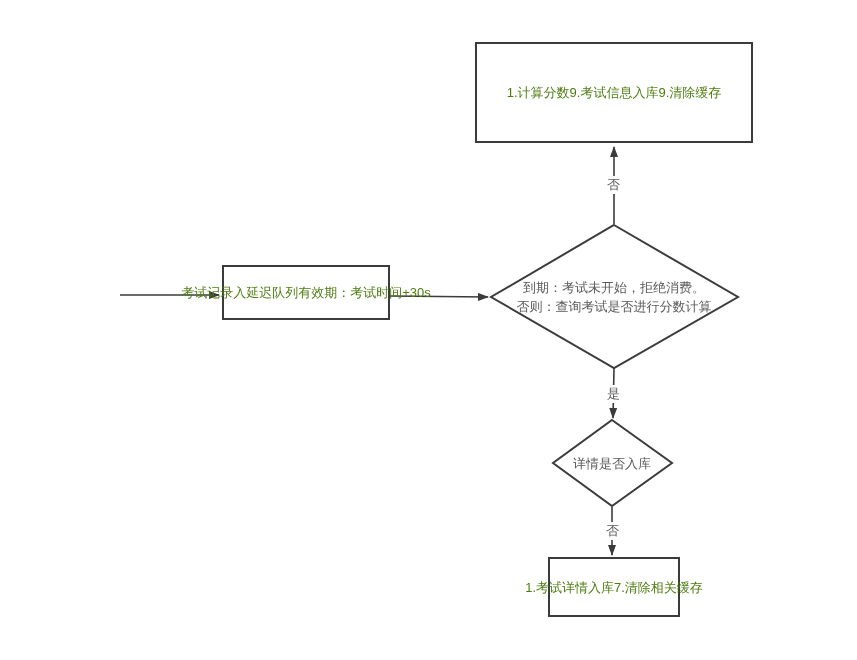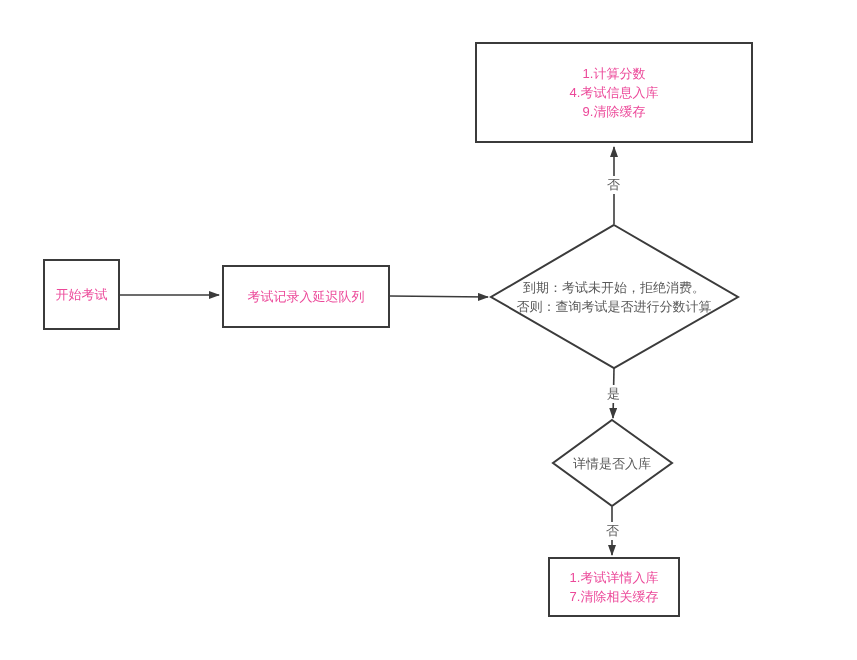--- a/index.html
+++ b/index.html
@@ -17,25 +17,25 @@
   .edges-layer {
     position: absolute;
     left: 0; top: 0;
     width: 857px; height: 660px;
   }
 
   .node {
     position: absolute;
     background: #ffffff;
     border: 2px solid #3b3b3b;
-    color: #ec4899;
+    color: #4d7c0f;
     font-size: 13px;
     line-height: 19px;
     display: flex;
-    flex-direction: column;
+    flex-direction: row;
     align-items: center;
     justify-content: center;
     text-align: center;
   }
 
   .node-line { display: block; white-space: nowrap; }
 
   .diamond-text {
     position: absolute;
     color: #595959;
@@ -50,21 +50,21 @@
     background: #ffffff;
     color: #595959;
     font-size: 13px;
     line-height: 16px;
     padding: 1px 2px;
     text-align: center;
     white-space: nowrap;
   }
 
   #node-start        { left: 43px;  top: 259px; width: 77px;  height: 71px; }
-  #node-delay-queue  { left: 222px; top: 265px; width: 168px; height: 63px; }
+  #node-delay-queue  { left: 222px; top: 265px; width: 168px; height: 55px; }
   #node-score-result { left: 475px; top: 42px;  width: 278px; height: 101px; }
   #node-detail-store { left: 548px; top: 557px; width: 132px; height: 60px; text-align: right; }
 
   #text-expiry-decision { left: 484px; top: 278px; width: 260px; }
   #text-detail-decision { left: 552px; top: 454px; width: 120px; }
 
   #label-expiry-no { left: 605px; top: 176px; }
   #label-expiry-yes{ left: 605px; top: 385px; }
   #label-detail-no { left: 604px; top: 522px; }
 
@@ -86,31 +86,29 @@
     <line class="connector" x1="120" y1="295" x2="219" y2="295" marker-end="url(#arrowhead)"></line>
     <line class="connector" x1="390" y1="296" x2="488" y2="297" marker-end="url(#arrowhead)"></line>
     <line class="connector" x1="614" y1="224" x2="614" y2="147" marker-end="url(#arrowhead)"></line>
     <line class="connector" x1="614" y1="368" x2="613" y2="418" marker-end="url(#arrowhead)"></line>
     <line class="connector" x1="612" y1="507" x2="612" y2="555" marker-end="url(#arrowhead)"></line>
 
     <polygon class="shape" points="614,225 738,297 614,368 491,297"></polygon>
     <polygon class="shape" points="612,420 672,463 612,506 553,463"></polygon>
   </svg>
 
-  <div class="node" id="node-start">
-    <span class="node-line">开始考试</span>
-  </div>
 
   <div class="node" id="node-delay-queue">
     <span class="node-line">考试记录入延迟队列</span>
+    <span class="node-line">有效期：考试时间+30s</span>
   </div>
 
   <div class="node" id="node-score-result">
     <span class="node-line">1.计算分数</span>
-    <span class="node-line">4.考试信息入库</span>
+    <span class="node-line">9.考试信息入库</span>
     <span class="node-line">9.清除缓存</span>
   </div>
 
   <div class="node" id="node-detail-store">
     <span class="node-line">1.考试详情入库</span>
     <span class="node-line">7.清除相关缓存</span>
   </div>
 
   <div class="diamond-text" id="text-detail-decision">
     <span class="node-line">详情是否入库</span>

